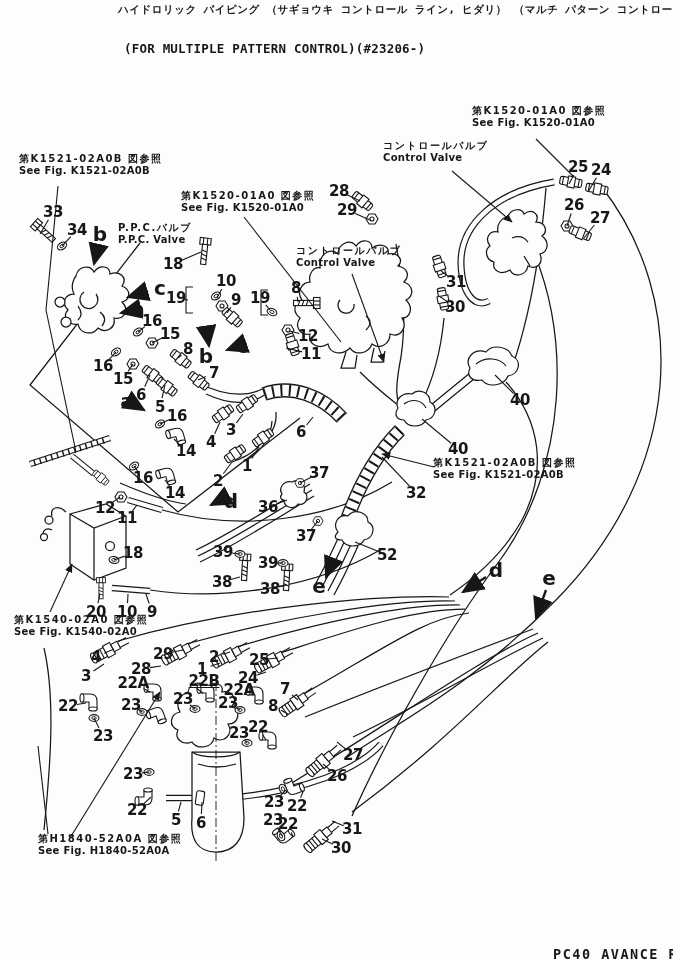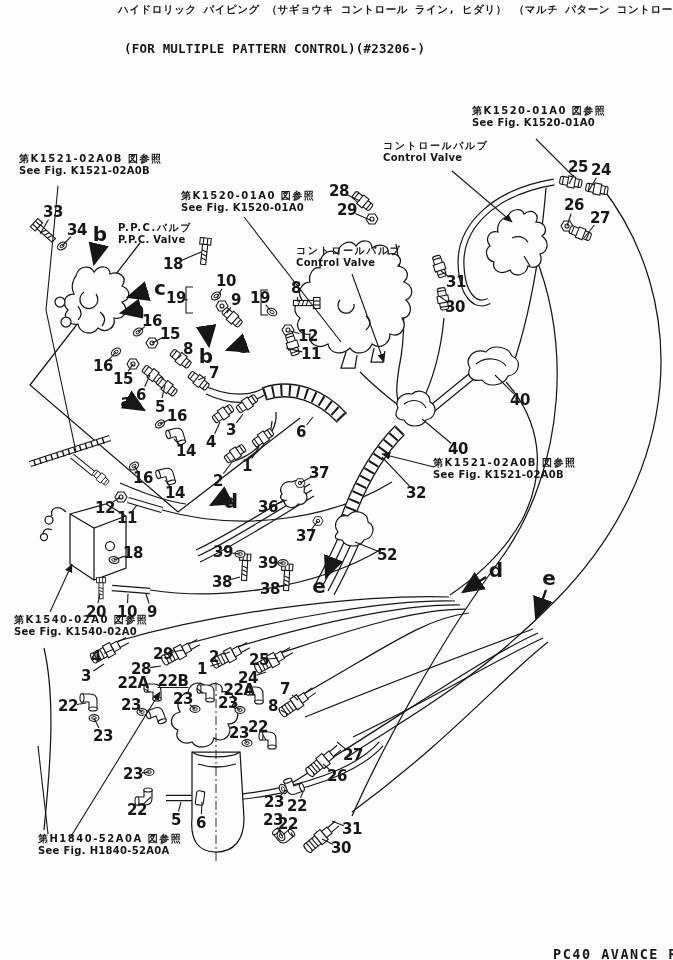--- a/index.html
+++ b/index.html
@@ -486,21 +486,21 @@
       <span class="co" style="left: 127px; top: 612px;">10</span>
       <span class="co" style="left: 152px; top: 612px;">9</span>
       <span class="co" style="left: 96px; top: 657px;">4</span>
       <span class="co" style="left: 86px; top: 676px;">3</span>
       <span class="co" style="left: 68px; top: 706px;">22</span>
       <span class="co" style="left: 103px; top: 736px;">23</span>
       <span class="co" style="left: 163px; top: 654px;">29</span>
       <span class="co" style="left: 141px; top: 669px;">28</span>
       <span class="co" style="left: 133px; top: 683px;">22A</span>
       <span class="co" style="left: 131px; top: 705px;">23</span>
-      <span class="co" style="left: 173px; top: 681px; text-decoration: underline;">22B</span>
+      <span class="co" style="left: 204px; top: 681px; text-decoration: underline;">22B</span>
       <span class="co" style="left: 183px; top: 699px;">23</span>
       <span class="co" style="left: 214px; top: 657px;">2</span>
       <span class="co" style="left: 202px; top: 669px;">1</span>
       <span class="co" style="left: 259px; top: 660px;">25</span>
       <span class="co" style="left: 248px; top: 678px;">24</span>
       <span class="co" style="left: 239px; top: 690px;">22A</span>
       <span class="co" style="left: 228px; top: 703px;">23</span>
       <span class="co" style="left: 239px; top: 733px;">23</span>
       <span class="co" style="left: 258px; top: 727px;">22</span>
       <span class="co" style="left: 285px; top: 689px;">7</span>

